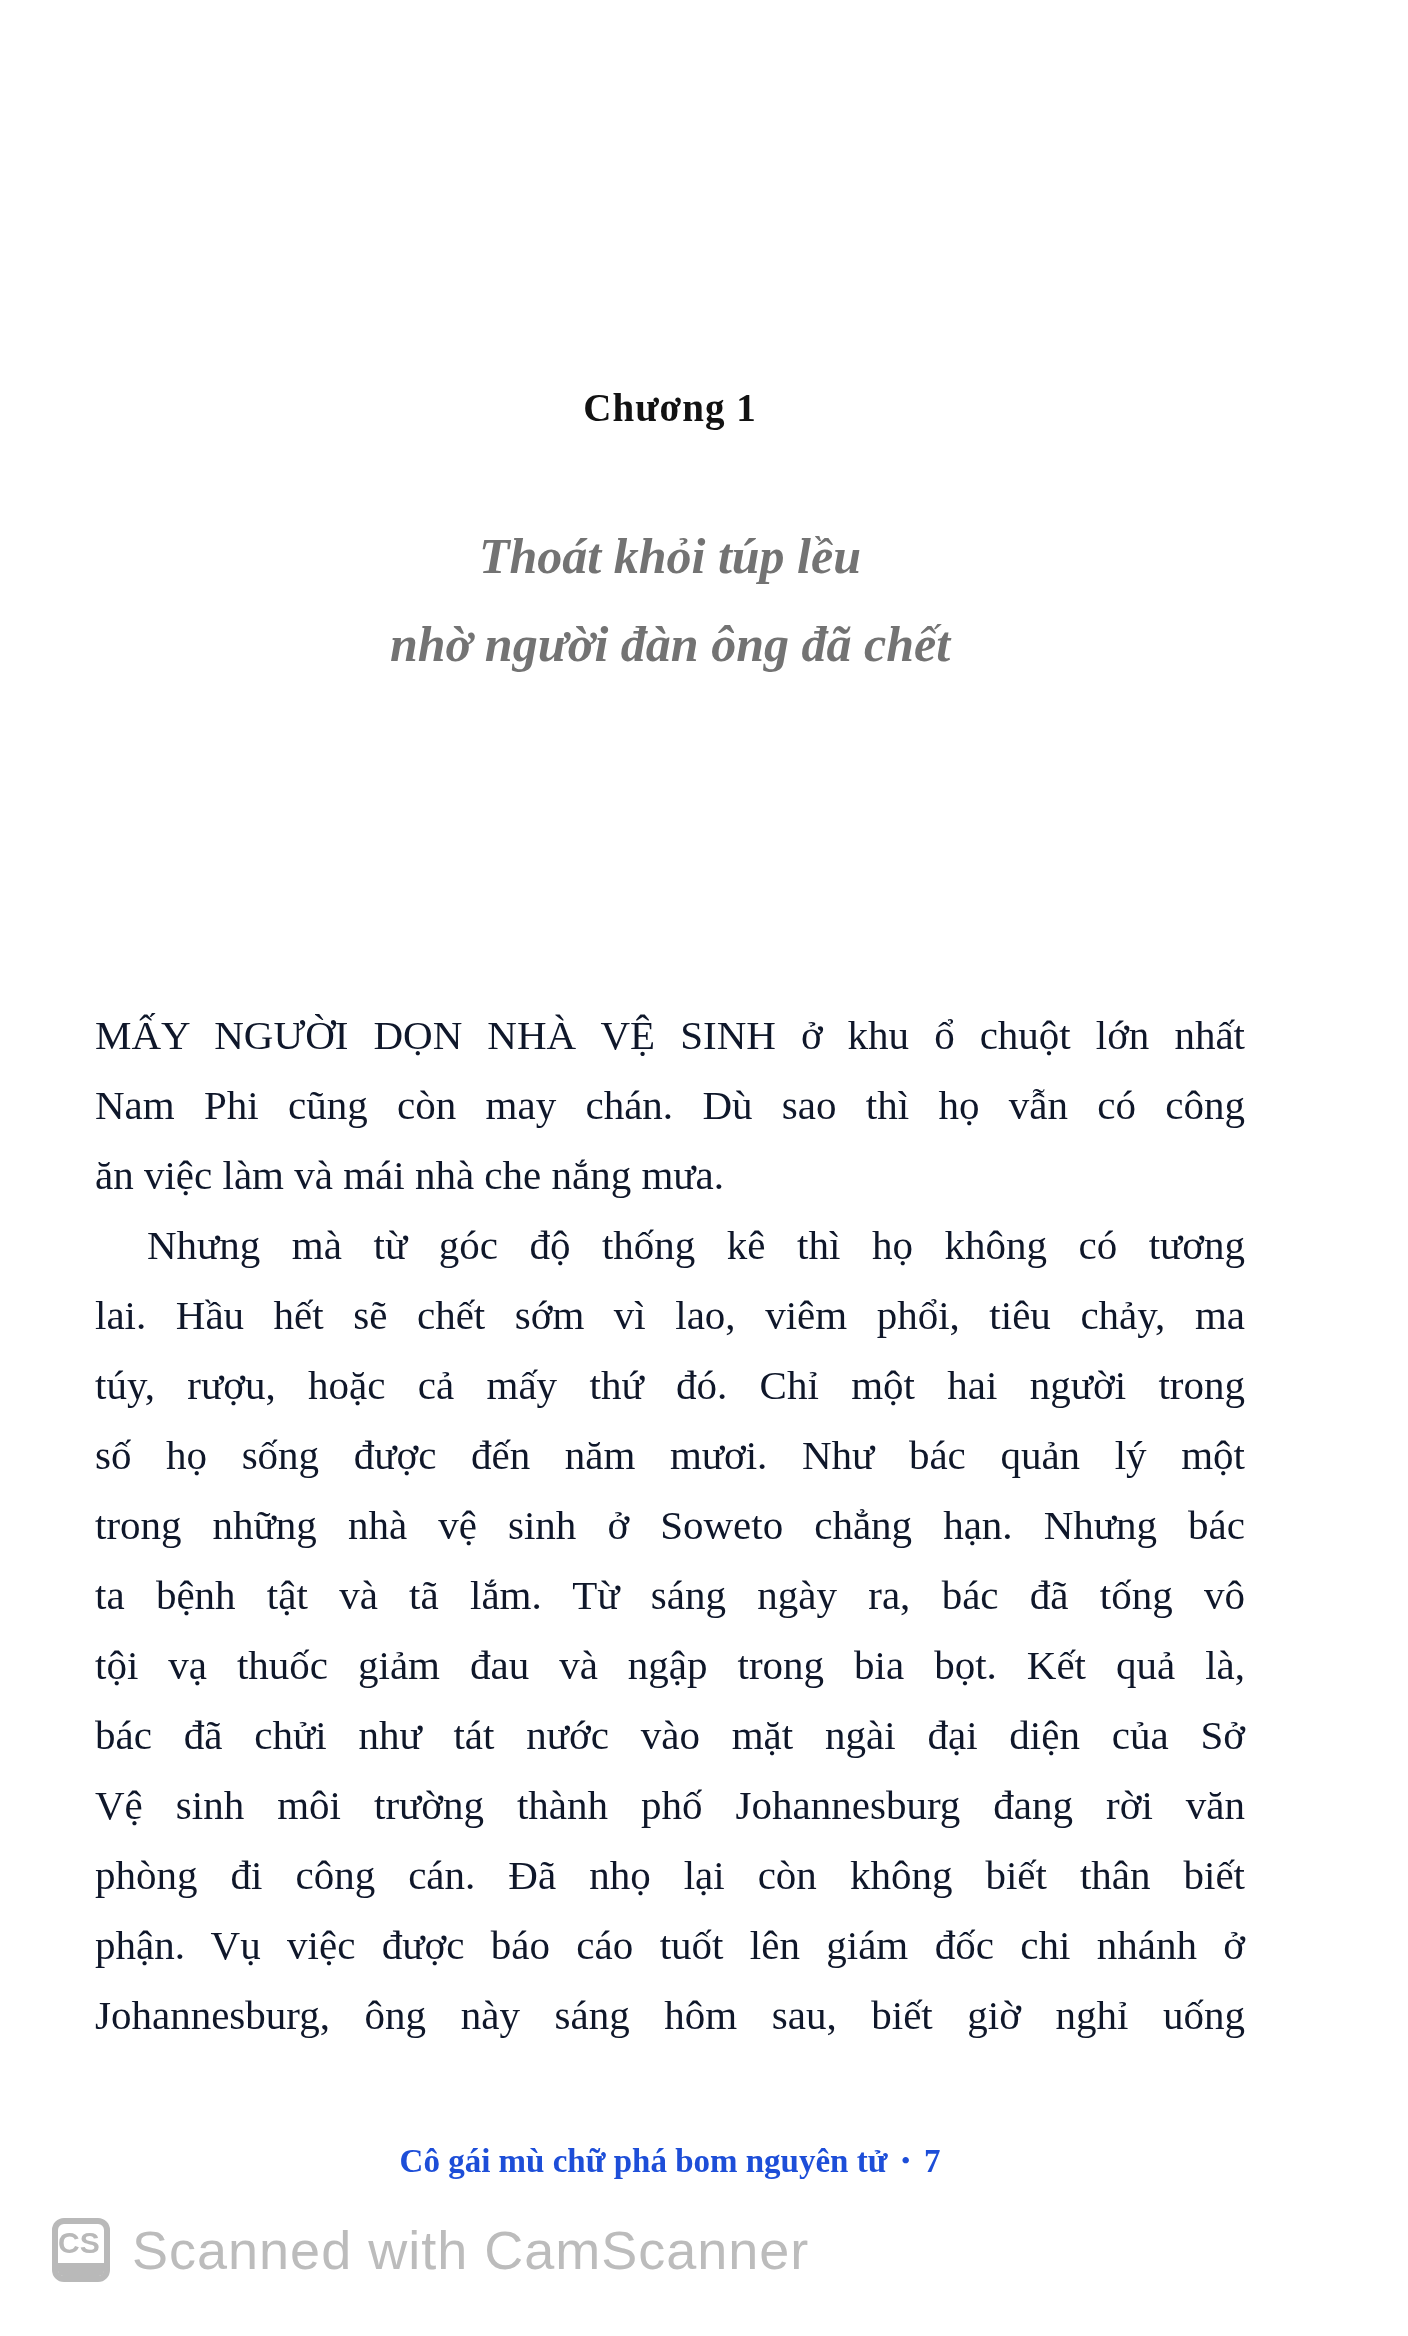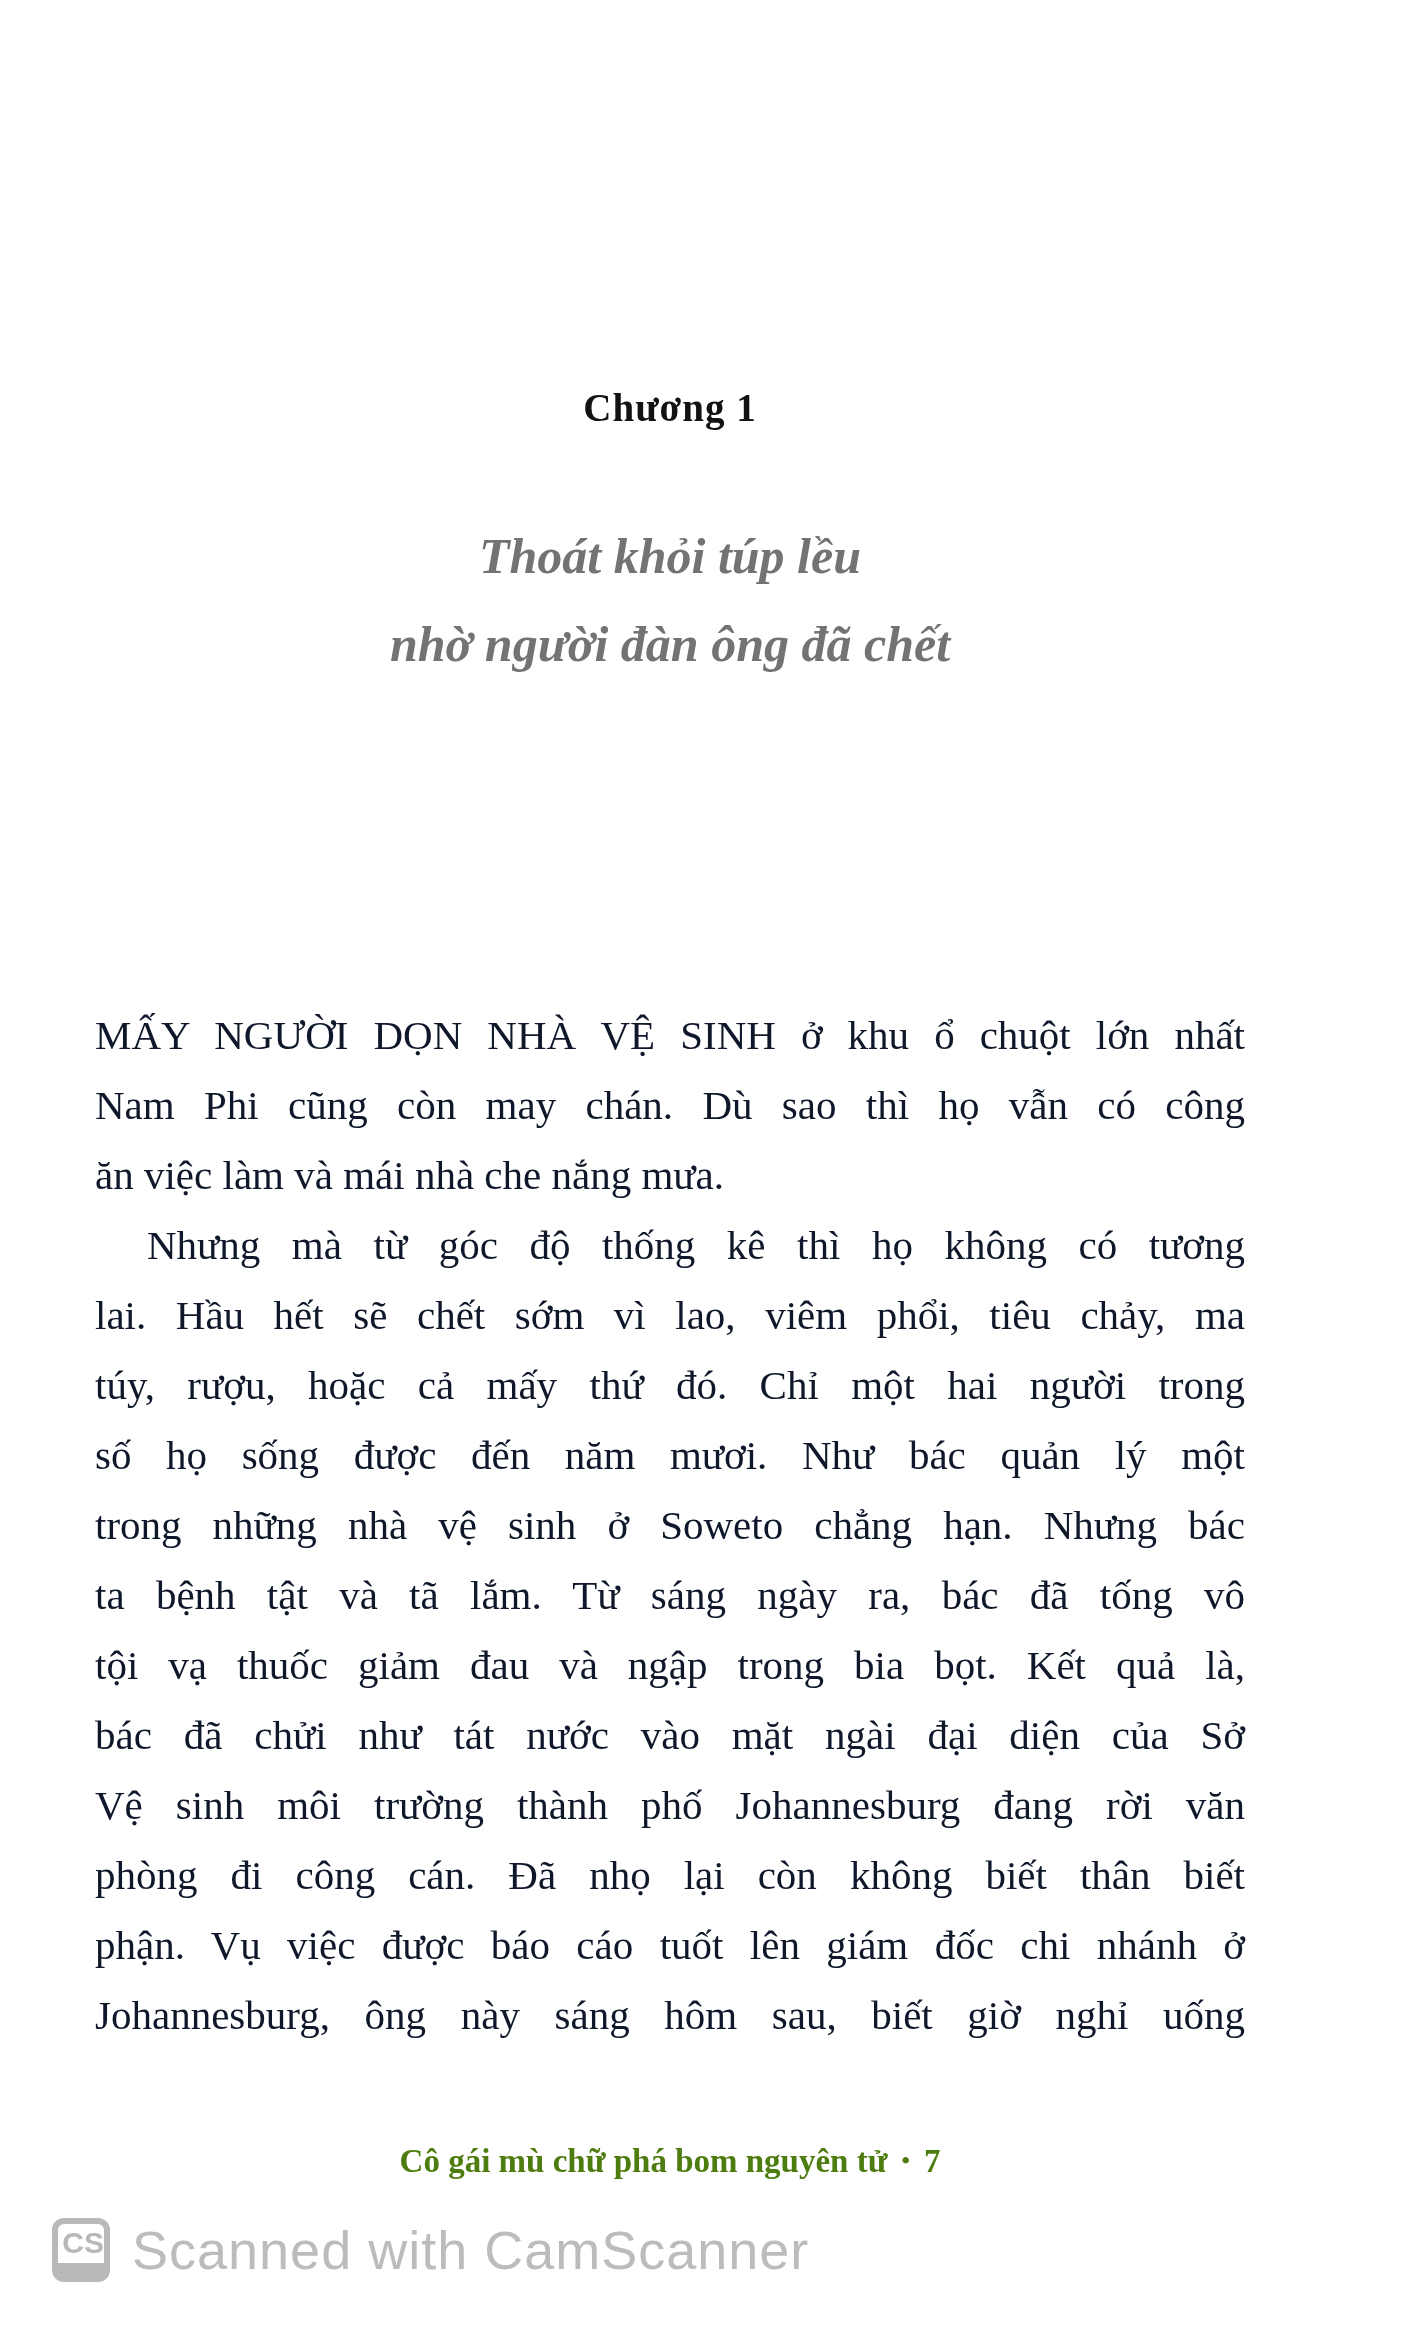--- a/index.html
+++ b/index.html
@@ -62,21 +62,21 @@
     text-indent: 52px;
   }
   .footer {
     position: absolute;
     top: 2143px;
     left: 95px;
     width: 1150px;
     text-align: center;
     font-weight: bold;
     font-size: 33px;
-    color: #4d7c0f;
+    color: #1d4ed8;
   }
   .footer .sep {
     font-size: 24px;
     margin: 0 14px;
     vertical-align: 4px;
   }
   .watermark {
     position: absolute;
     top: 2218px;
     left: 52px;
@@ -91,21 +91,21 @@
     border: 6px solid #b9b9b9;
     border-radius: 12px;
     background: #ffffff;
     flex: 0 0 auto;
   }
   .cs-logo .cs-text {
     position: absolute;
     top: 2px;
     left: 0;
     width: 100%;
-    text-align: right;
+    text-align: left;
     font-size: 30px;
     font-weight: bold;
     color: #b9b9b9;
     letter-spacing: 0px;
   }
   .cs-logo .cs-bar {
     position: absolute;
     left: 0;
     bottom: 0;
     width: 100%;

